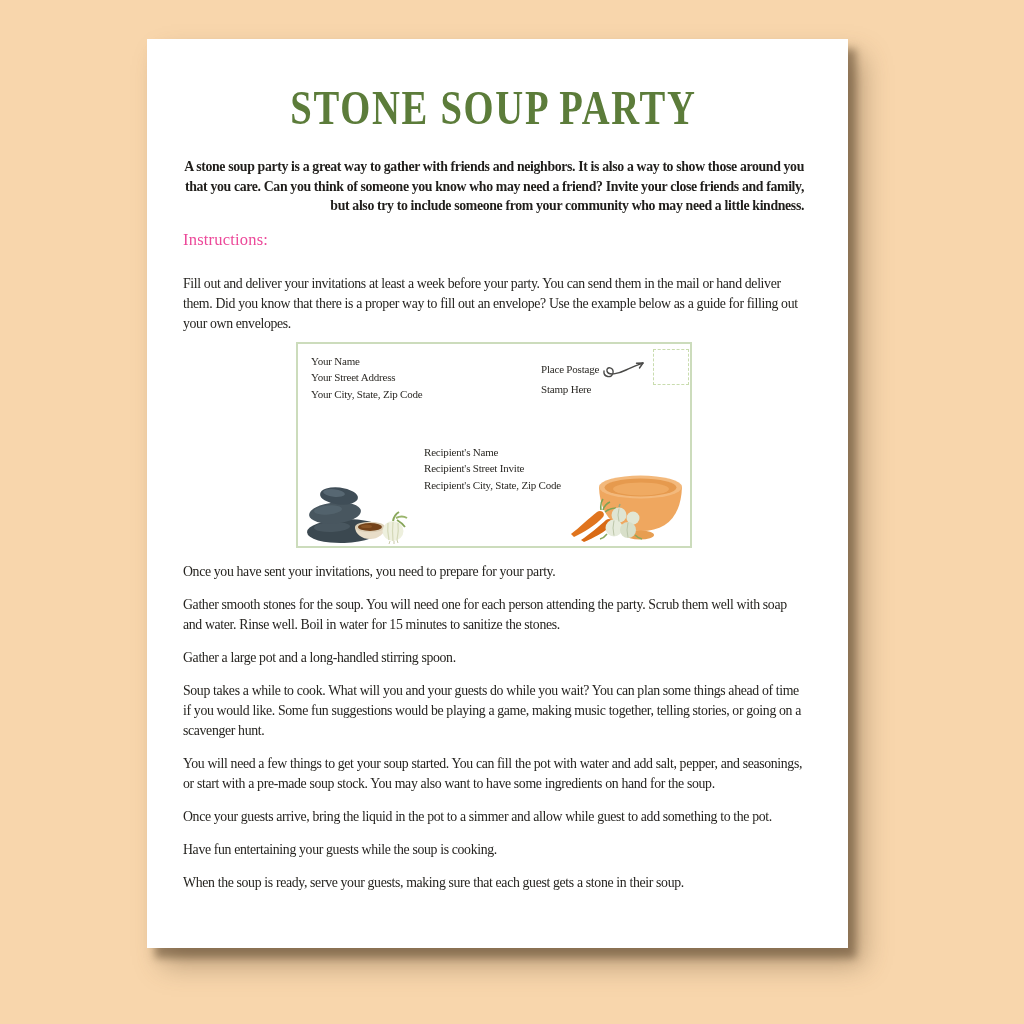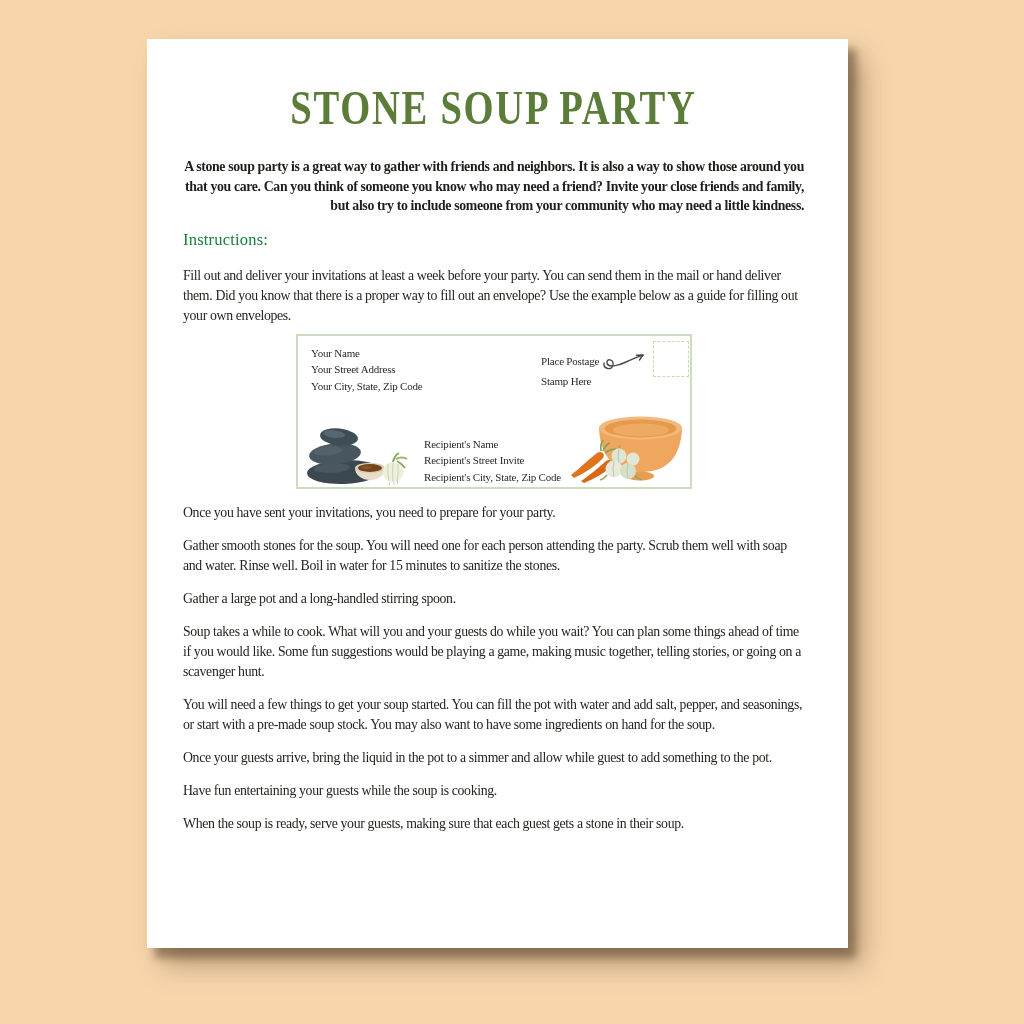--- a/index.html
+++ b/index.html
@@ -37,36 +37,36 @@
     font-weight:bold;
     font-size:13.8px;line-height:19.5px;
     letter-spacing:-0.35px;
     color:#201e1b;
     text-align:right;
   }
   h2.instructions-heading{
     margin:14px 0 0;
     font-weight:400;
     font-size:16.5px;line-height:20px;
-    color:#15803d;
+    color:#ec4899;
     letter-spacing:0.2px;
   }
   p.body-par{
     margin:13px 0 0;
     font-size:13.8px;line-height:20px;
     letter-spacing:-0.35px;
     color:#262420;
   }
-  p.lead{margin-top:16px;}
+  p.lead{margin-top:24px;}
   p.first-after-envelope{margin-top:14px;}
   
   .envelope{
     position:relative;
     margin:8px 0 0 113px;
-    width:396px;height:155px;
+    width:396px;height:206px;
     border:2px solid #ccdcbc;
     box-sizing:border-box;
     background:#ffffff;
   }
   .env-text{font-size:11px;line-height:16.5px;letter-spacing:-0.2px;color:#2c2a26;}
   .sender{position:absolute;left:13px;top:9px;}
   .postage{position:absolute;left:243px;top:15px;}
   .postage div{line-height:20px;}
   .recipient{position:absolute;left:126px;top:100px;}
   .stamp-box{

